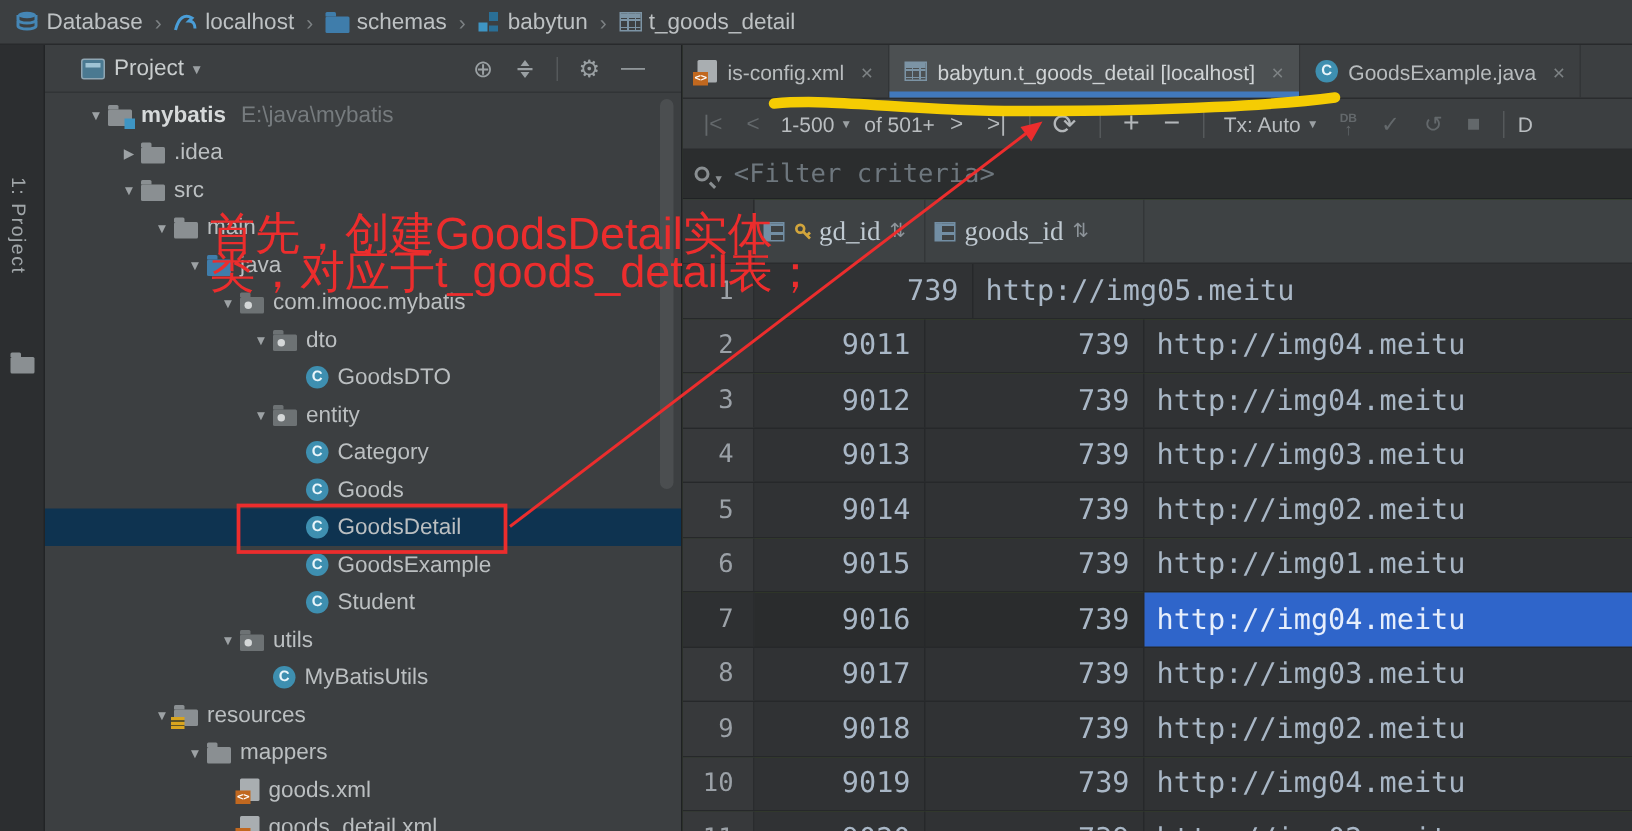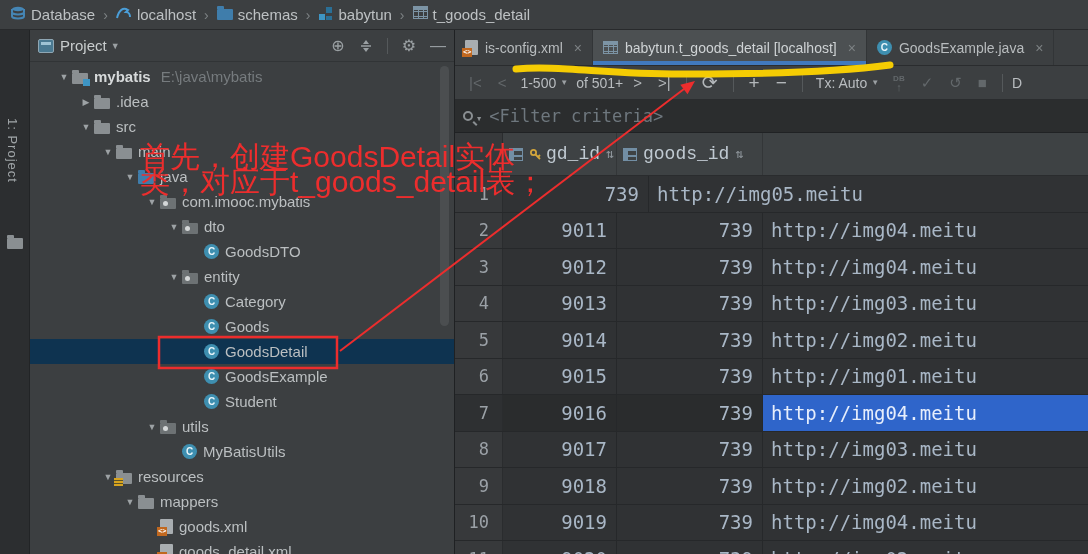--- a/index.html
+++ b/index.html
@@ -3,36 +3,36 @@
 <meta charset="utf-8">
 <style>
   * { margin:0; padding:0; box-sizing:border-box; }
   html,body { width:1088px; height:554px; overflow:hidden; background:#2b2b2b;
               font-family:"Liberation Sans", sans-serif; }
   #app { position:relative; width:1088px; height:554px; background:#2b2b2b; }
 
   
   .topbar { height:30px; background:#3c3f41; border-bottom:1px solid #282a2c;
             display:flex; align-items:center; padding-left:8px; color:#bdc1c3; font-size:15px; }
-  .crumb { display:flex; align-items:flex-start; gap:5px; padding:0 2px; cursor:default; }
+  .crumb { display:flex; align-items:center; gap:5px; padding:0 2px; cursor:default; }
   .crumb-sep { color:#7d8284; margin:0 6px; font-size:14px; }
 
   
   .main { display:flex; height:524px; }
 
   
   .strip { width:30px; background:#2c2e30; border-right:1px solid #222426; position:relative; flex:none; }
   .strip-label { position:absolute; top:88px; left:5px; color:#a0a5a8; font-size:13px;
                  writing-mode:vertical-rl; letter-spacing:1px; }
   .strip-folder { position:absolute; top:205px; left:7px; }
 
   
   .ppanel { width:425px; flex:none; background:#3c3f41; position:relative; overflow:hidden;
             border-right:1px solid #1f2123; }
-  .phead { height:32px; display:flex; align-items:center; padding:0 8px; border-bottom:1px solid #313436; }
+  .phead { height:32px; display:flex; align-items:center; padding:0 24px; border-bottom:1px solid #313436; }
   .phead .ptitle { color:#c9cdce; font-size:15px; margin:0 4px 0 6px; }
   .phead .caret { color:#9ba0a3; font-size:9px; margin-right:auto; }
   .phead-icons { display:flex; align-items:center; gap:14px; color:#9aa0a3; font-size:16px; }
   .phead-sep { width:1px; height:16px; background:#55595b; }
   .ic-projwin { width:16px; height:14px; background:#4a7991; border:1px solid #8fa6b3; border-radius:2px; }
   .ic-projwin i { display:block; margin:2px; height:3px; background:#9fc3d4; }
 
   .tree { position:absolute; top:34px; left:0; right:0; bottom:0; }
   .tree-row { height:25px; display:flex; align-items:center; color:#bbbfc1; font-size:15px;
               white-space:nowrap; cursor:default; }
@@ -98,21 +98,21 @@
 
   .filterrow { height:33px; background:#2b2d2e; border-bottom:1px solid #202224; display:flex;
                align-items:center; padding:0 8px; flex:none;
                font-family:"DejaVu Sans Mono",monospace; font-size:17px; color:#6e777e; }
   .mag { width:10px; height:10px; border:2px solid #8a8f92; border-radius:50%; position:relative; margin-right:2px; }
   .mag::after { content:""; position:absolute; width:2px; height:5px; background:#8a8f92;
                 transform:rotate(-45deg); left:9px; top:8px; }
   .mag-caret { font-size:7px; color:#8a8f92; margin:6px 8px 0 2px; }
 
   .gheader { height:43px; background:#3e4244; border-bottom:1px solid #2a2c2e; display:flex; flex:none;
-             font-family:Liberation Mono, monospace; font-size:18px; color:#c0cad2; align-items:center; }
+             font-family:Liberation Serif, serif; font-size:18px; color:#c0cad2; align-items:center; }
   .gh-gutter { width:48px; flex:none; height:100%; background:#37393b; border-right:1px solid #2a2c2e; }
   .gh-col { display:flex; align-items:center; gap:6px; height:100%; border-right:1px solid #333638; padding-left:6px; }
   .gh-col .sort { font-size:13px; color:#8d949a; }
   .gh-key { position:relative; margin-right:-2px; }
   .w-gdid { width:114px; flex:none; }
   .w-goodsid { width:146px; flex:none; }
   .w-url { flex:1; min-width:0; border-right:none; }
 
   .grows { flex:1; overflow:hidden; font-family:"DejaVu Sans Mono",monospace; }
   .trow { height:36.5px; display:flex; background:#303234; border-bottom:1px solid #26282a; }

